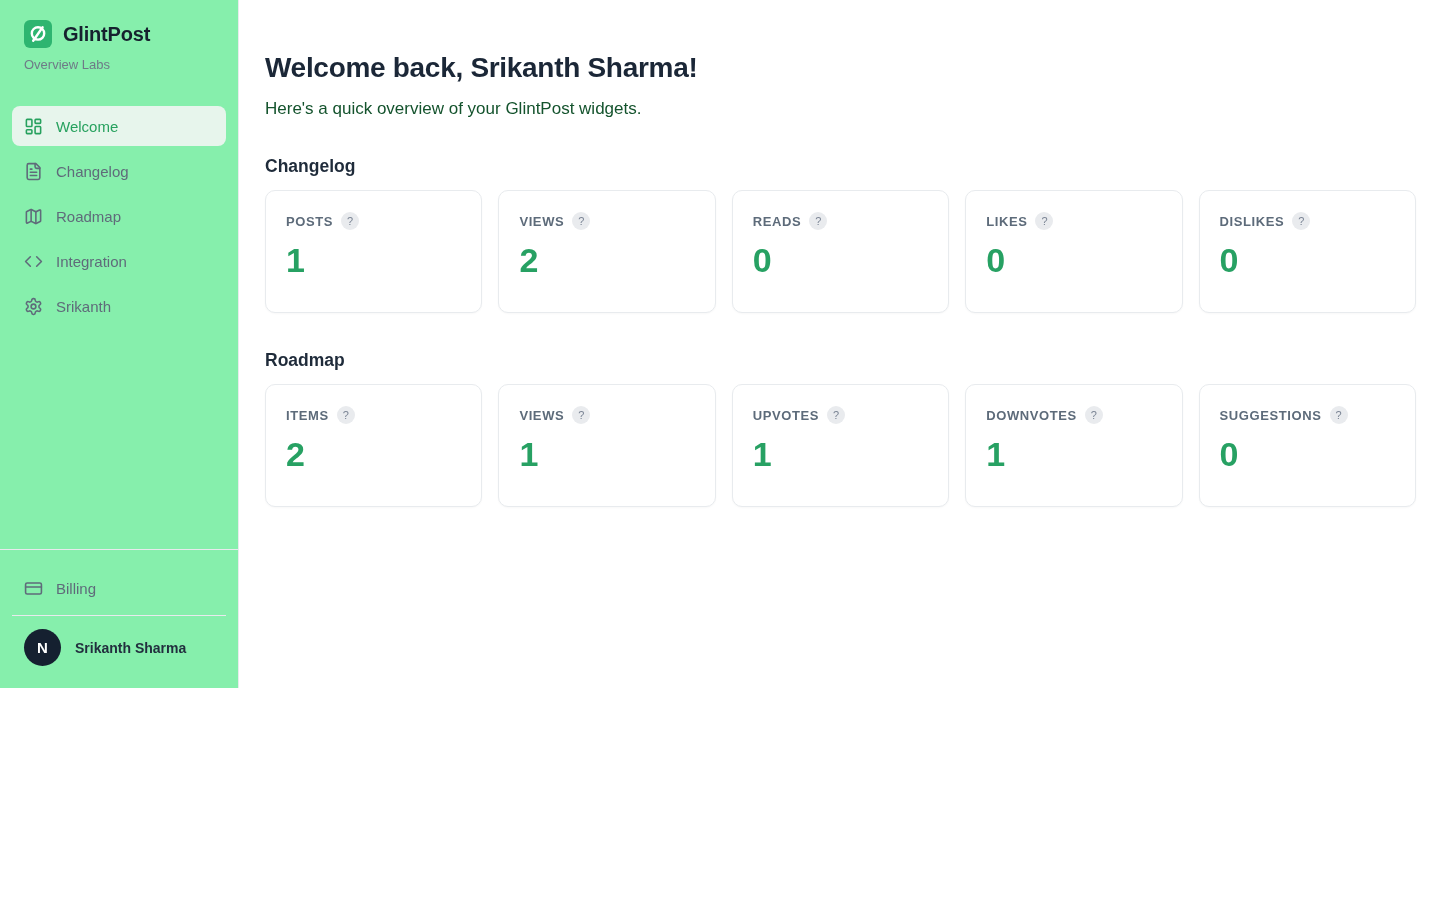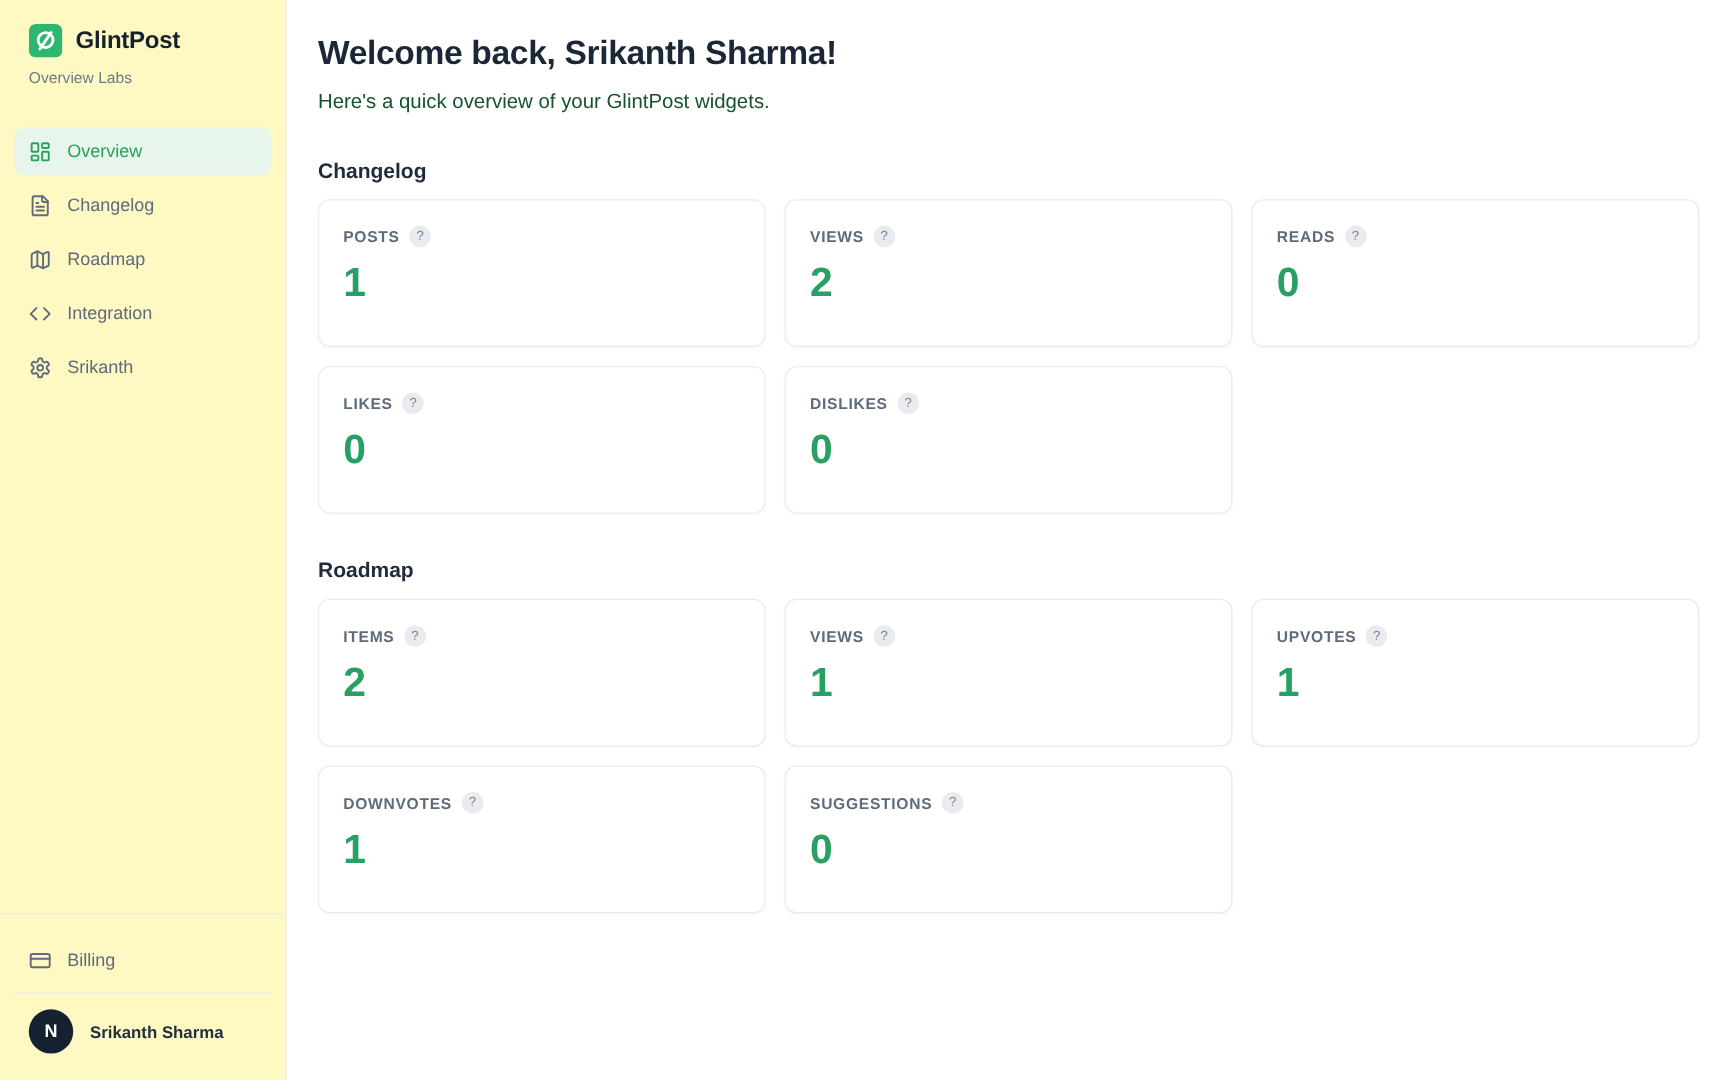--- a/index.html
+++ b/index.html
@@ -8,25 +8,25 @@
     font-family: "Liberation Sans", "DejaVu Sans", sans-serif;
     background: #ffffff;
     color: #1e2a3a;
     display: flex;
   }
 
   
   .sidebar {
     width: 239px;
     min-width: 239px;
-    height: 900px;
+    height: 688px;
     border-right: 1px solid #e8eaed;
     display: flex;
     flex-direction: column;
-    background: #fef9c3;
+    background: #86efac;
   }
   .brand { padding: 20px 24px 0 24px; }
   .brand-row { display: flex; align-items: center; gap: 11px; }
   .logo-box { width: 28px; height: 28px; display: inline-flex; }
   .brand-name { font-size: 20px; font-weight: bold; color: #16212e; letter-spacing: -0.2px; }
   .brand-sub { margin-top: 9px; font-size: 13px; color: #6e7a87; }
 
   .nav { margin-top: 34px; padding: 0 12px; }
   .nav-item {
     display: flex; align-items: center; gap: 13px;
@@ -49,28 +49,28 @@
   .avatar {
     width: 37px; height: 37px; border-radius: 50%;
     background: #152030; color: #ffffff;
     display: inline-flex; align-items: center; justify-content: center;
     font-size: 15px; font-weight: bold; flex: none;
   }
   .user-name { font-size: 14px; font-weight: bold; color: #222f3e; }
 
   
   .main { flex: 1; padding: 28px 24px 0 26px; background: #ffffff; }
-  .page-title { font-size: 28px; font-weight: bold; color: #1b2737; letter-spacing: -0.3px; }
+  .page-title { font-size: 28px; font-weight: bold; color: #1b2737; letter-spacing: -0.3px; margin-top: 24px; }
   .page-subtitle { margin-top: 15px; font-size: 17px; color: #14532d; }
 
   .section-title { margin-top: 37px; font-size: 17.5px; font-weight: bold; color: #1f2b3a; }
   .card-grid {
     margin-top: 13px;
     display: grid;
-    grid-template-columns: repeat(3, 1fr);
+    grid-template-columns: repeat(5, 1fr);
     gap: 16px;
     max-width: 1152px;
   }
   .stat-card {
     background: #ffffff;
     border: 1px solid #e8ebee;
     border-radius: 10px;
     padding: 21px 20px;
     height: 123px;
     box-shadow: 0 1px 2px rgba(16,24,40,0.03);
@@ -107,21 +107,21 @@
   </div>
 
   <nav class="nav" id="nav">
       <div class="nav-item active">
         <svg viewBox="0 0 24 24" fill="none" stroke="currentColor" stroke-width="2" stroke-linecap="round" stroke-linejoin="round">
           <rect width="7" height="9" x="3" y="3" rx="1"></rect>
           <rect width="7" height="5" x="14" y="3" rx="1"></rect>
           <rect width="7" height="9" x="14" y="12" rx="1"></rect>
           <rect width="7" height="5" x="3" y="16" rx="1"></rect>
         </svg>
-        <span>Overview</span>
+        <span>Welcome</span>
       </div>
       <div class="nav-item">
         <svg viewBox="0 0 24 24" fill="none" stroke="currentColor" stroke-width="2" stroke-linecap="round" stroke-linejoin="round">
           <path d="M15 2H6a2 2 0 0 0-2 2v16a2 2 0 0 0 2 2h12a2 2 0 0 0 2-2V7Z"></path>
           <path d="M14 2v4a2 2 0 0 0 2 2h4"></path>
           <path d="M10 9H8"></path>
           <path d="M16 13H8"></path>
           <path d="M16 17H8"></path>
         </svg>
         <span>Changelog</span>

